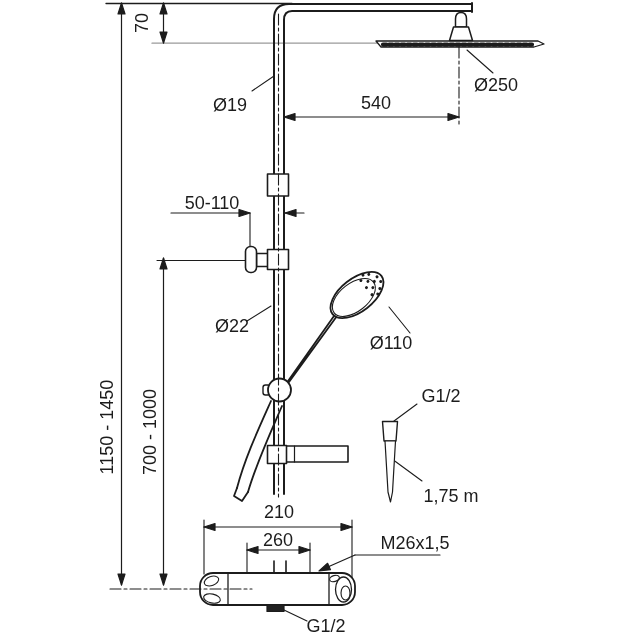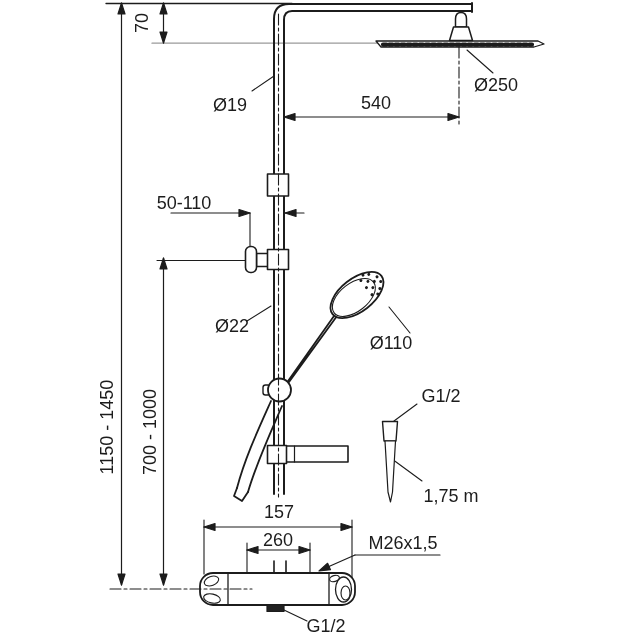--- a/index.html
+++ b/index.html
@@ -190,22 +190,22 @@
     <line x1="110" y1="589" x2="252" y2="589"></line>
   </g>
 </svg>
 
   <div class="dim-label rot" style="left:142px;top:23px">70</div>
   <div class="dim-label rot" style="left:107px;top:427px">1150 - 1450</div>
   <div class="dim-label rot" style="left:150px;top:432px">700 - 1000</div>
   <div class="dim-label" style="left:230px;top:105px">Ø19</div>
   <div class="dim-label" style="left:376px;top:103px">540</div>
   <div class="dim-label" style="left:496px;top:85px">Ø250</div>
-  <div class="dim-label" style="left:184px;top:203px">50-110</div>
+  <div class="dim-label" style="left:212px;top:203px">50-110</div>
   <div class="dim-label" style="left:232px;top:326px">Ø22</div>
   <div class="dim-label" style="left:391px;top:343px">Ø110</div>
   <div class="dim-label" style="left:441px;top:396px">G1/2</div>
   <div class="dim-label" style="left:451px;top:496px">1,75 m</div>
-  <div class="dim-label" style="left:279px;top:512px">157</div>
+  <div class="dim-label" style="left:279px;top:512px">210</div>
   <div class="dim-label" style="left:278px;top:540px">260</div>
-  <div class="dim-label" style="left:403px;top:543px">M26x1,5</div>
+  <div class="dim-label" style="left:415px;top:543px">M26x1,5</div>
   <div class="dim-label" style="left:326px;top:626px">G1/2</div>
 </div>
 
 </body></html>

